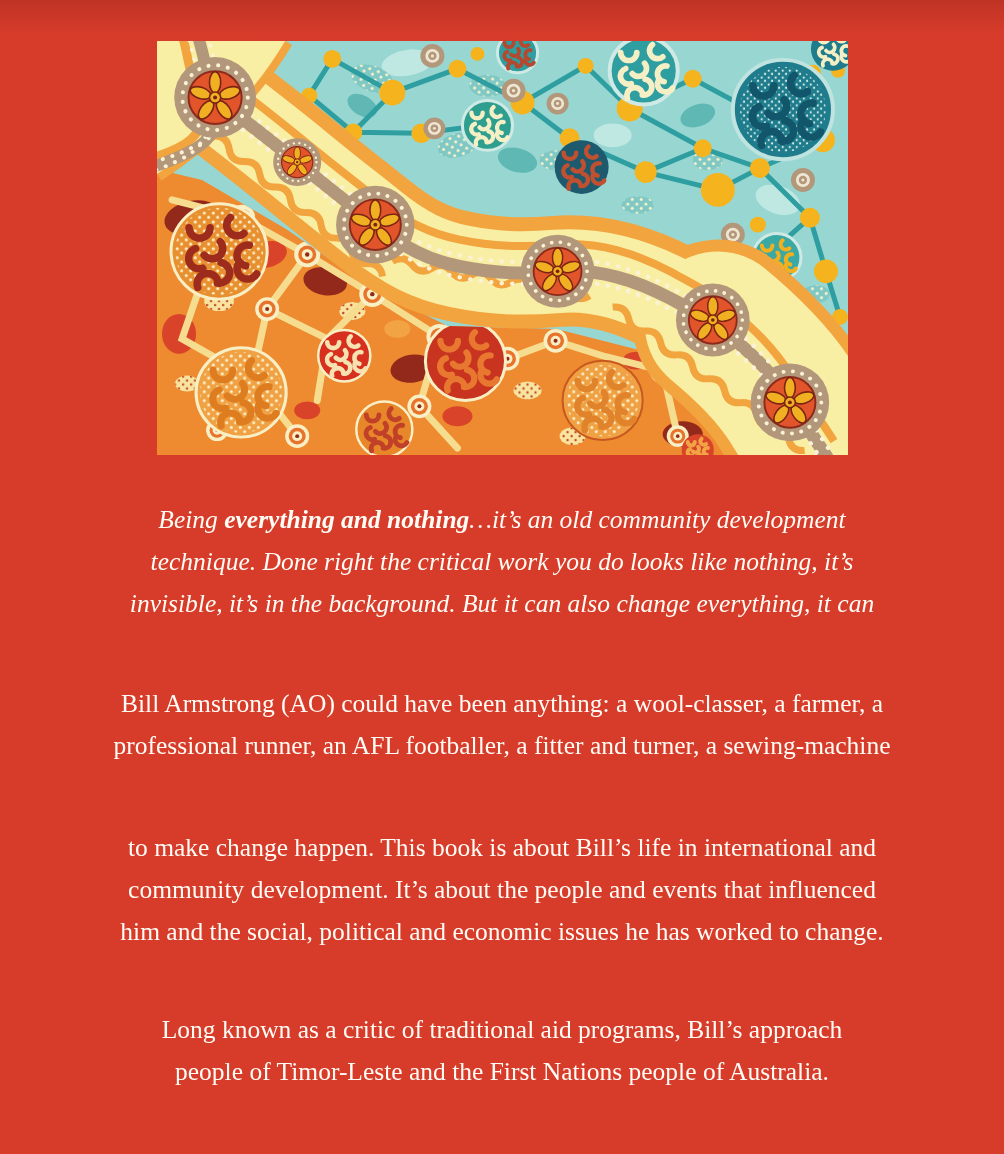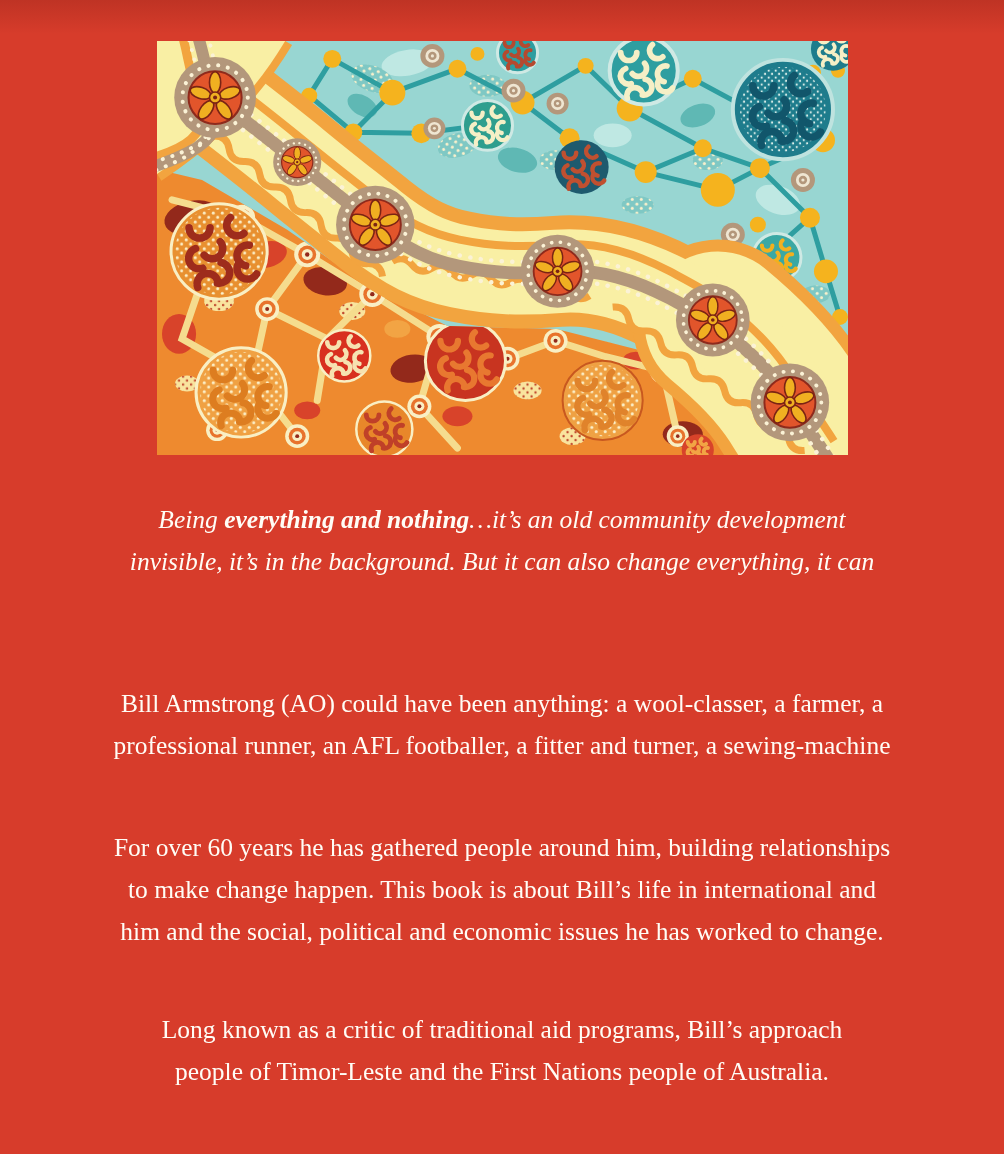--- a/index.html
+++ b/index.html
@@ -372,30 +372,31 @@
     <use href="#flower" transform="translate(140,122) scale(0.6)"></use>
     <use href="#flower" transform="translate(218,185) scale(0.98)"></use>
     <use href="#flower" transform="translate(400,232) scale(0.92)"></use>
     <use href="#flower" transform="translate(555,281) scale(0.92)"></use>
     <use href="#flower" transform="translate(632,364) scale(0.98)"></use>
   </g>
 </svg>
 
 <div class="copy-block quote">
   <div class="copy-line"><span>Being </span><b>everything and nothing</b><span>…it’s an old community development</span></div>
+  <div class="copy-line">technique. Done right the critical work you do looks like nothing, it’s</div>
   <div class="copy-line">invisible, it’s in the background. But it can also change everything, it can</div>
 </div>
 
 <div class="copy-block para-1">
   <div class="copy-line">Bill Armstrong (AO) could have been anything: a wool-classer, a farmer, a</div>
   <div class="copy-line">professional runner, an AFL footballer, a fitter and turner, a sewing-machine</div>
 </div>
 
 <div class="copy-block para-2">
-  <div class="copy-line">For over 60 years he has gathered people around him, building relationships</div>
   <div class="copy-line">to make change happen. This book is about Bill’s life in international and</div>
+  <div class="copy-line">community development. It’s about the people and events that influenced</div>
   <div class="copy-line">him and the social, political and economic issues he has worked to change.</div>
 </div>
 
 <div class="copy-block para-3">
   <div class="copy-line">Long known as a critic of traditional aid programs, Bill’s approach</div>
   <div class="copy-line">people of Timor-Leste and the First Nations people of Australia.</div>
 </div>
 
 </body></html>

